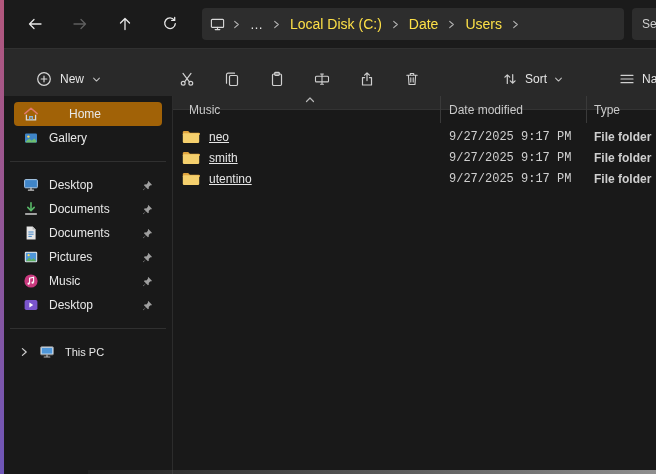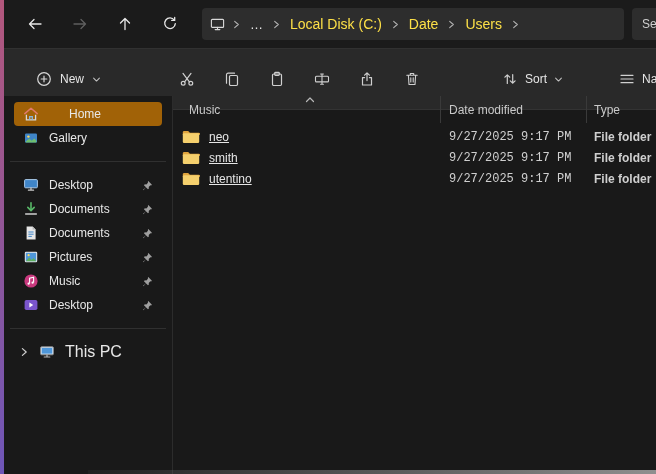--- a/index.html
+++ b/index.html
@@ -77,21 +77,21 @@
   .side-item {
     height: 24px; margin: 0 10px; padding: 0 9px; border-radius: 4px;
     display: flex; align-items: center; gap: 10px; font-size: 12px;
     color: #e8e8e8; cursor: pointer;
   }
   .side-item.sel { background: #a16207; gap: 30px; }
   .side-item .pin { margin-left: auto; display: flex; }
   .sdiv { height: 1px; background: #303030; margin: 11px 6px; }
   .tree-item {
     height: 24px; margin: 0 10px; padding: 0 5px; border-radius: 4px;
-    display: flex; align-items: center; gap: 10px; font-size: 16px;
+    display: flex; align-items: center; gap: 10px; font-size: 11px;
     color: #e8e8e8; cursor: pointer;
   }
   
   .main { position: absolute; left: 170px; top: 0; right: 0; bottom: 0; }
   .cols {
     position: relative; display: grid; grid-template-columns: 267px 146px 1fr;
     height: 27px; align-items: center; color: #c9c9c9; font-size: 12px;
   }
   .col { height: 100%; display: flex; align-items: center; cursor: pointer; }
   .col.c-name { padding-left: 15px; border-right: 1px solid #3a3a3a; }

